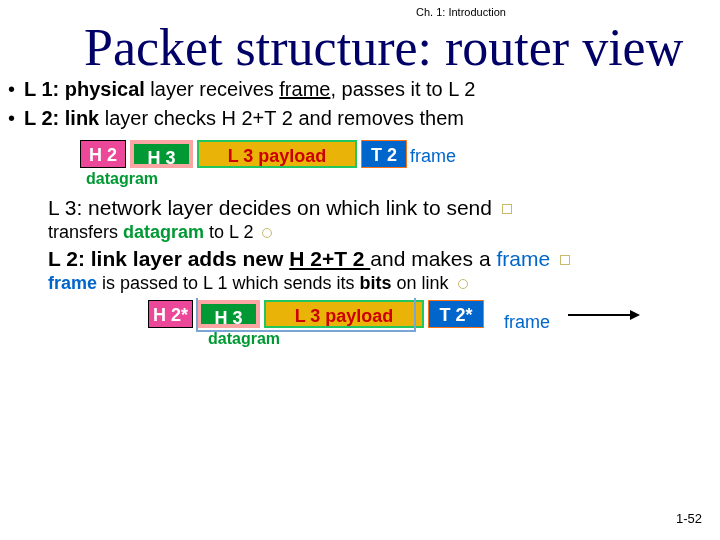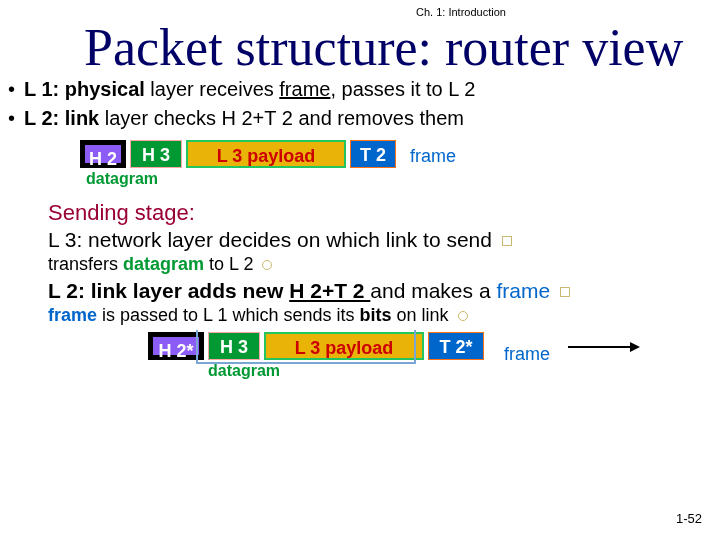--- a/index.html
+++ b/index.html
@@ -60,22 +60,22 @@
     display: inline-block;
     vertical-align: top;
     height: 28px;
     line-height: 28px;
     text-align: center;
     font-size: 18px;
     color: #fff;
     font-family: "Comic Sans MS", cursive, sans-serif;
     font-weight: bold;
   }
-  .h2box { background:#8b5cf6; border:5px solid #000000; width:46px; }
-  .h3box { background:#009933; border:1px solid #fca5a5; width:52px; }
+  .h2box { background:#ec4899; border:1px solid #000000; width:46px; }
+  .h3box { background:#009933; border:4px solid #fca5a5; width:63px; }
   .plbox {
     background:#eab308;
     border:2px solid #22c55e;
     color:#cc0000;
     width:160px;
     font-weight: bold;
   }
   .t2box { background:#0066cc; border:1px solid #f97316; width:46px; }
   .gap { display:inline-block; width:4px; }
   .dglabel {
@@ -190,38 +190,37 @@
     <span class="b">link</span><span> layer checks H 2+T 2 and removes them</span>
   </div>
 
 
   <div class="frameRow">
     <span class="box h2box">H 2</span><span class="gap"></span><span class="box h3box">H 3</span><span class="gap"></span><span class="box plbox">L 3 payload</span><span class="gap"></span><span class="box t2box">T 2</span>
     <div class="dglabel">datagram</div>
     <div class="frlabel">frame</div>
   </div>
 
-  <div class="send-head">Sending stage:</div>
 
   <div class="line">
     <span>L 3: network layer decides on which link to send</span> <span class="sq"></span>
   </div>
   <div class="line2">
     <span>transfers </span><span class="green">datagram</span><span> to L 2</span> <span class="circ"></span>
   </div>
 
   <div class="line">
     <span class="b">L 2: link layer adds new </span><span class="u b">H 2+T 2 </span><span>and makes a </span><span class="blue">frame</span> <span class="sq"></span>
   </div>
   <div class="line2">
     <span class="blue b">frame</span><span> is passed to L 1 which sends its </span><span class="b">bits</span><span> on link</span> <span class="circ"></span>
   </div>
 
   <div class="frameRow2">
-    <span class="box h2box" style="width:56px">H 2*</span><span class="gap"></span><span class="box h3box">H 3</span><span class="gap"></span><span class="box plbox">L 3 payload</span><span class="gap"></span><span class="box t2box" style="width:56px">T 2*</span>
+    <span class="box h2box" style="width:45px">H 2*</span><span class="gap"></span><span class="box h3box">H 3</span><span class="gap"></span><span class="box plbox">L 3 payload</span><span class="gap"></span><span class="box t2box" style="width:56px">T 2*</span>
     <div class="bracket1"></div>
     <div class="dglabel2">datagram</div>
     <div class="frlabel2">frame</div>
     <div class="arrow"></div>
   </div>
 
 </div>
 
 <div class="slidenum">1-52</div>
 

